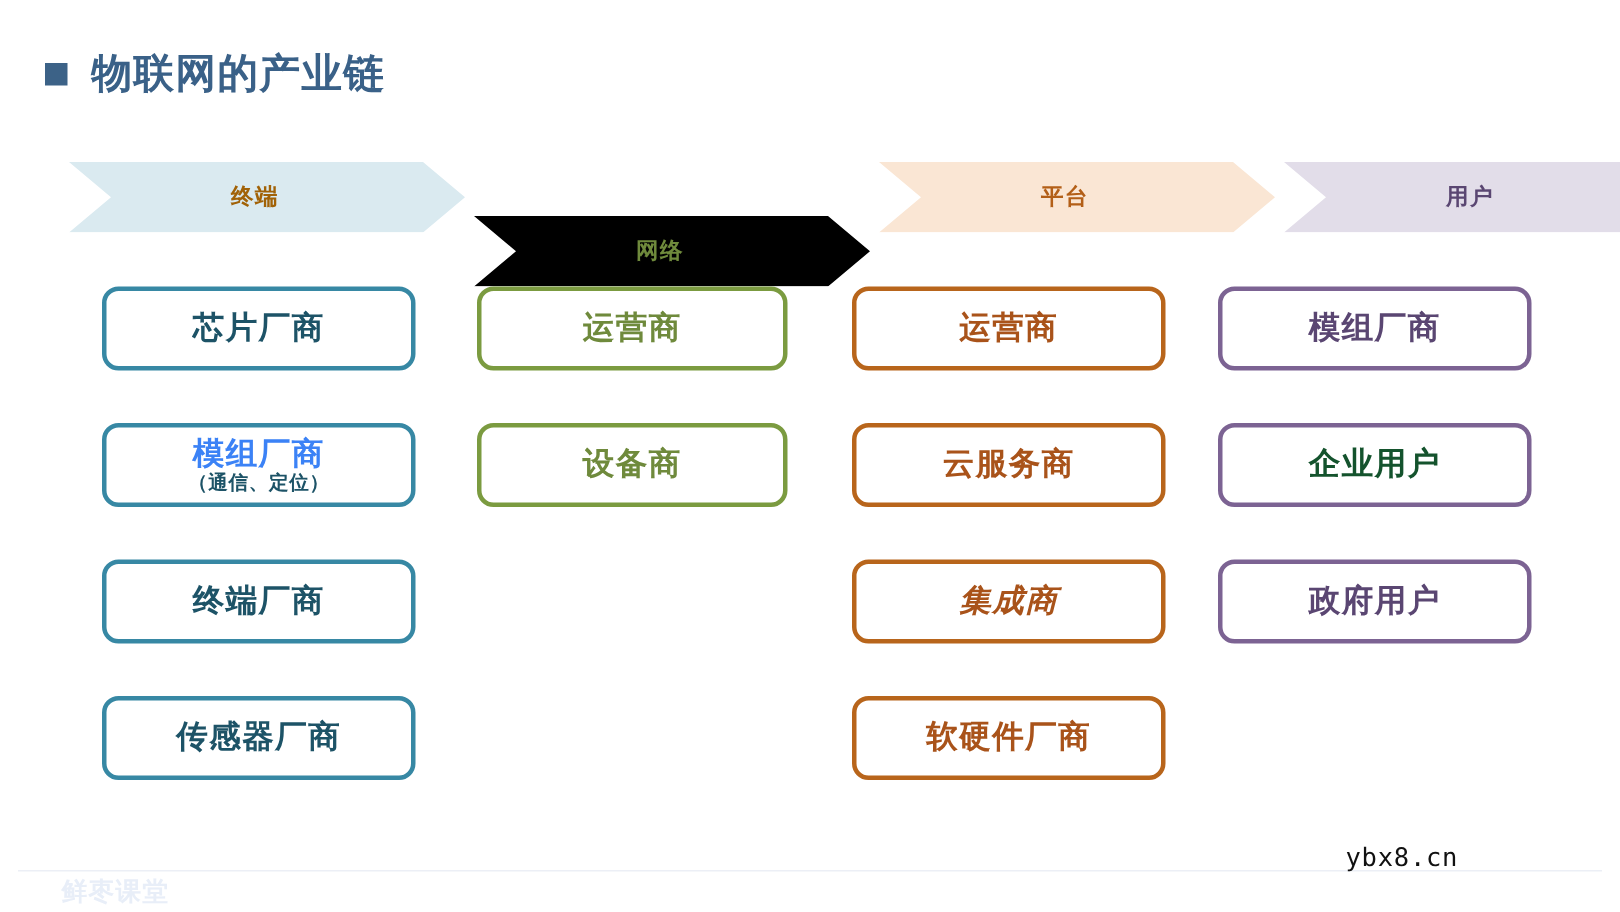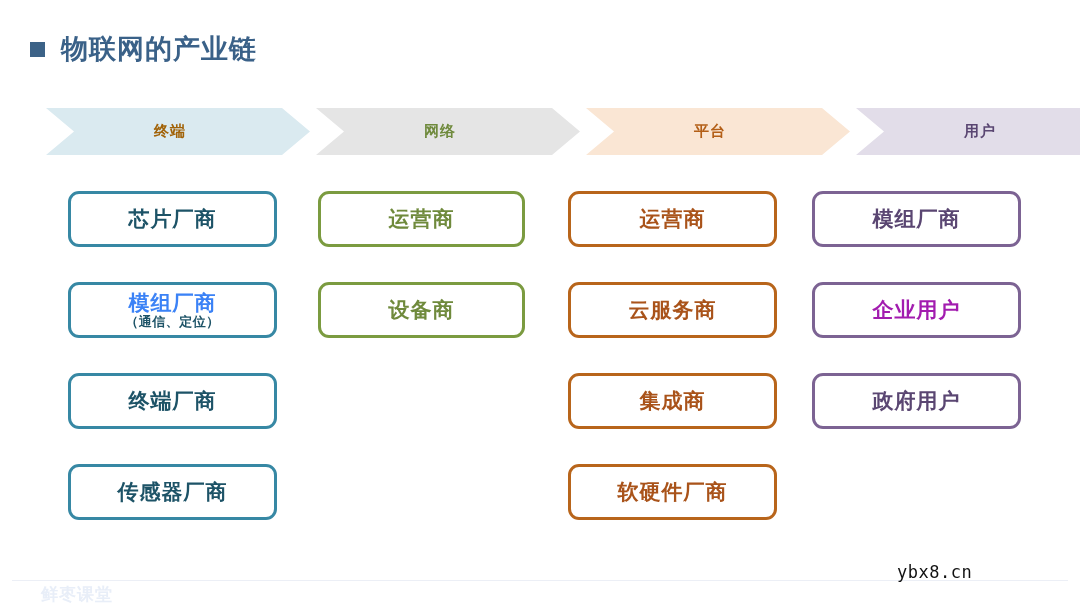--- a/index.html
+++ b/index.html
@@ -166,21 +166,21 @@
 
   <div id="title-row">
     <span id="title-bullet" style="background: rgb(60, 98, 135);"></span>
     <span id="title-text" style="color: rgb(58, 97, 136);">物联网的产业链</span>
   </div>
 
   <div id="banner">
     <div class="chev c0" style="background: rgb(218, 234, 240);">
       <span class="chev-label" style="color: #a16207;">终端</span>
     </div>
-    <div class="chev c1" style="background: #e5e5e5;">
+    <div class="chev c1" style="background: #000000; margin-top: 36px;">
       <span class="chev-label" style="color: rgb(111, 138, 60);">网络</span>
     </div>
     <div class="chev c2" style="background: rgb(250, 230, 212);">
       <span class="chev-label" style="color: rgb(179, 95, 23);">平台</span>
     </div>
     <div class="chev c3" style="background: rgb(226, 221, 233);">
       <span class="chev-label" style="color: rgb(90, 70, 114);">用户</span>
     </div>
   </div>
 
@@ -209,34 +209,34 @@
     </div>
   </div>
 
   <div class="column col2">
     <div class="node" style="border-color: rgb(184, 101, 27);">
       <span class="node-label" style="color: rgb(169, 83, 26);">运营商</span>
     </div>
     <div class="node" style="border-color: rgb(184, 101, 27);">
       <span class="node-label" style="color: rgb(169, 83, 26);">云服务商</span>
     </div>
-    <div class="node" style="border-color: rgb(184, 101, 27);">
+    <div class="node" style="border-color: rgb(184, 101, 27); font-style: italic;">
       <span class="node-label" style="color: rgb(169, 83, 26);">集成商</span>
     </div>
     <div class="node" style="border-color: rgb(184, 101, 27);">
       <span class="node-label" style="color: rgb(169, 83, 26);">软硬件厂商</span>
     </div>
   </div>
 
   <div class="column col3">
     <div class="node" style="border-color: rgb(124, 99, 147);">
       <span class="node-label" style="color: rgb(90, 70, 114);">模组厂商</span>
     </div>
     <div class="node" style="border-color: rgb(124, 99, 147);">
-      <span class="node-label" style="color: #a21caf;">企业用户</span>
+      <span class="node-label" style="color: #14532d;">企业用户</span>
     </div>
     <div class="node" style="border-color: rgb(124, 99, 147);">
       <span class="node-label" style="color: rgb(90, 70, 114);">政府用户</span>
     </div>
   </div>
 
   <div id="footer-rule"></div>
   <div id="footer-watermark" style="color: rgb(232, 238, 248);">鲜枣课堂</div>
   <div id="corner-watermark">ybx8.cn</div>
 

